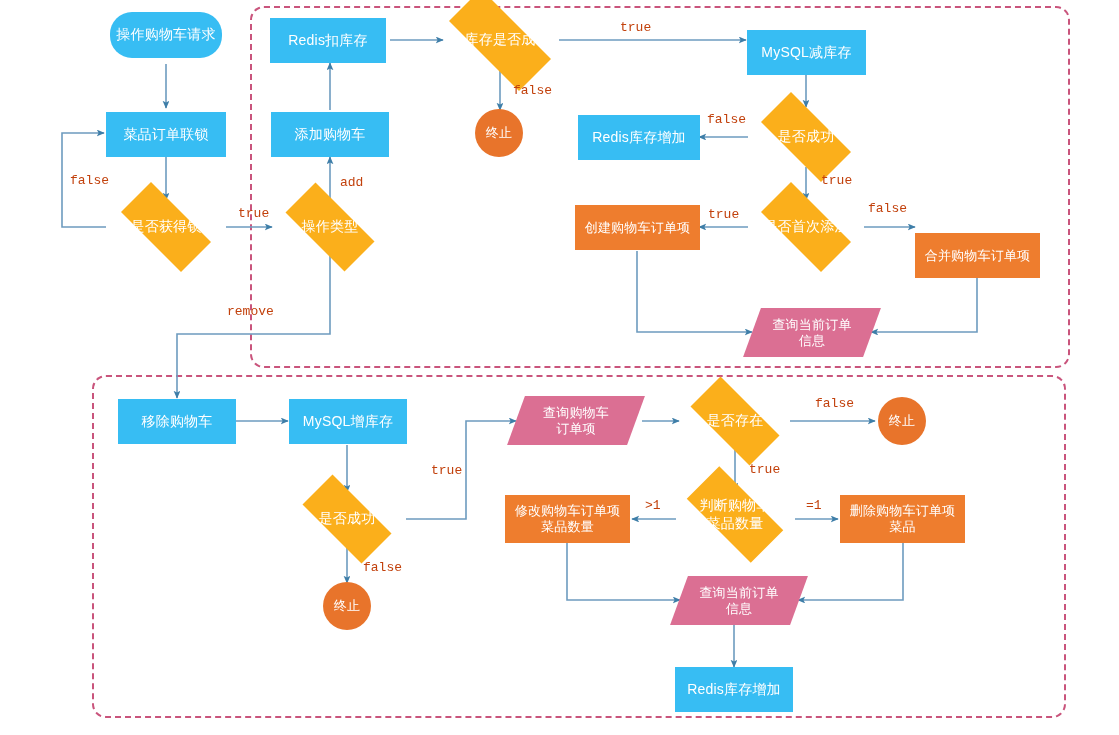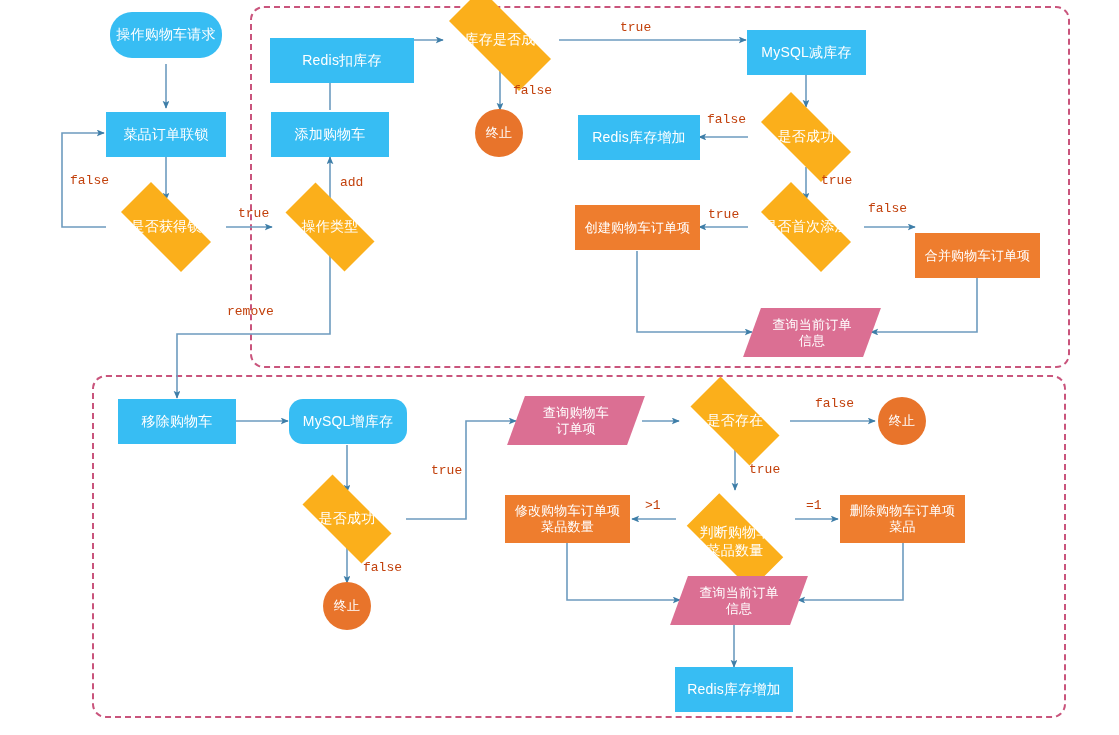--- a/index.html
+++ b/index.html
@@ -197,21 +197,21 @@
 
   <div class="node n-diamond" style="left:271px; top:197px; width:118px; height:60px;">
     <div class="dia-shape"></div>
     <span>操作类型</span>
   </div>
 
   <div class="node n-rect" style="left:271px; top:112px; width:118px; height:45px;">
     <span>添加购物车</span>
   </div>
 
-  <div class="node n-rect" style="left:270px; top:18px; width:144px; height:45px;margin-top:20px;">
+  <div class="node n-rect" style="left:270px; top:18px; width:116px; height:45px;">
     <span>Redis扣库存</span>
   </div>
 
   <div class="node n-diamond" style="left:430px; top:8px; width:140px; height:64px;">
     <div class="dia-shape"></div>
     <span>扣库存是否成功</span>
   </div>
 
   <div class="node n-circle" style="left:475px; top:109px; width:48px; height:48px;">
     <span>终止</span>
@@ -245,21 +245,21 @@
 
   <div class="node n-para" style="left:752px; top:308px; width:120px; height:49px;">
     <div class="para-shape"></div>
     <span>查询当前订单<br>信息</span>
   </div>
 
   <div class="node n-rect" style="left:118px; top:399px; width:118px; height:45px;">
     <span>移除购物车</span>
   </div>
 
-  <div class="node n-rect" style="left:289px; top:399px; width:118px; height:45px;border-radius:14px;">
+  <div class="node n-rect" style="left:289px; top:399px; width:118px; height:45px;">
     <span>MySQL增库存</span>
   </div>
 
   <div class="node n-diamond" style="left:288px; top:489px; width:118px; height:60px;">
     <div class="dia-shape"></div>
     <span>是否成功</span>
   </div>
 
   <div class="node n-circle" style="left:323px; top:582px; width:48px; height:48px;">
     <span>终止</span>
@@ -272,21 +272,21 @@
 
   <div class="node n-diamond" style="left:676px; top:391px; width:118px; height:60px;">
     <div class="dia-shape"></div>
     <span>是否存在</span>
   </div>
 
   <div class="node n-circle" style="left:878px; top:397px; width:48px; height:48px;">
     <span>终止</span>
   </div>
 
-  <div class="node n-diamond" style="left:671px; top:509px; width:128px; height:65px;">
+  <div class="node n-diamond" style="left:671px; top:482px; width:128px; height:65px;">
     <div class="dia-shape"></div>
     <span>判断购物车<br>菜品数量</span>
   </div>
 
   <div class="node n-rect-orange" style="left:505px; top:495px; width:125px; height:48px;">
     <span>修改购物车订单项<br>菜品数量</span>
   </div>
 
   <div class="node n-rect-orange" style="left:840px; top:495px; width:125px; height:48px;">
     <span>删除购物车订单项<br>菜品</span>

